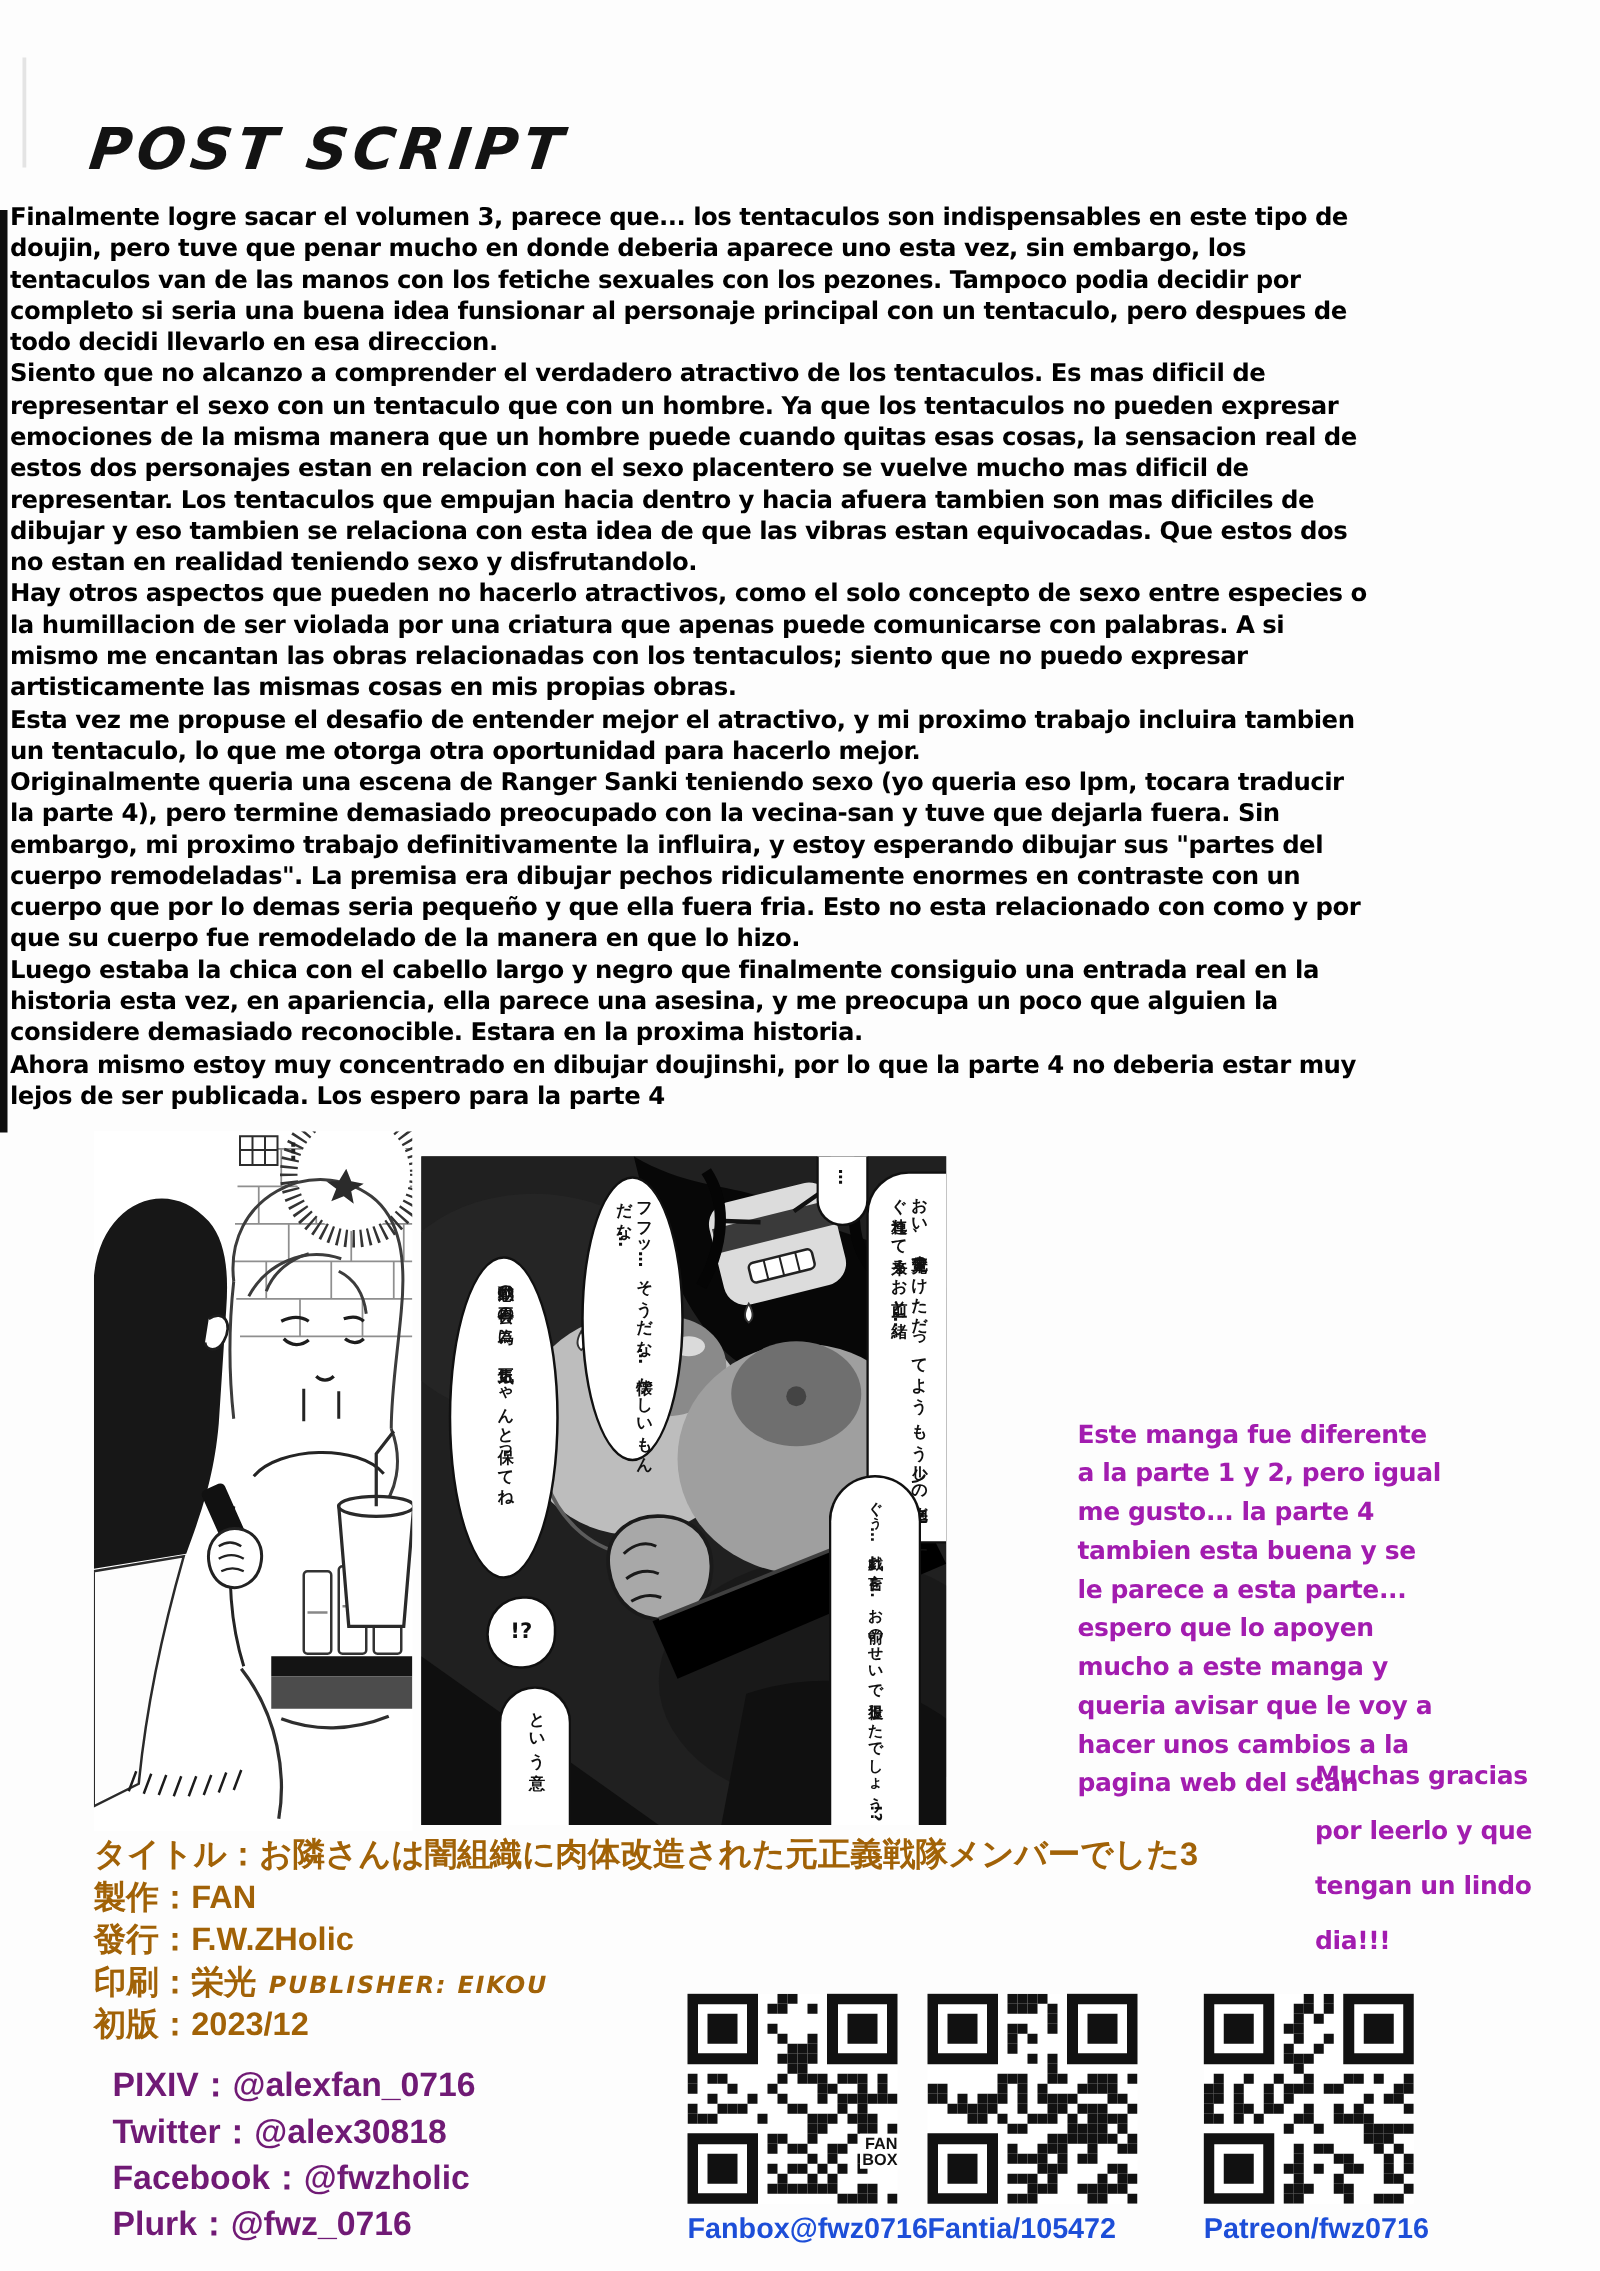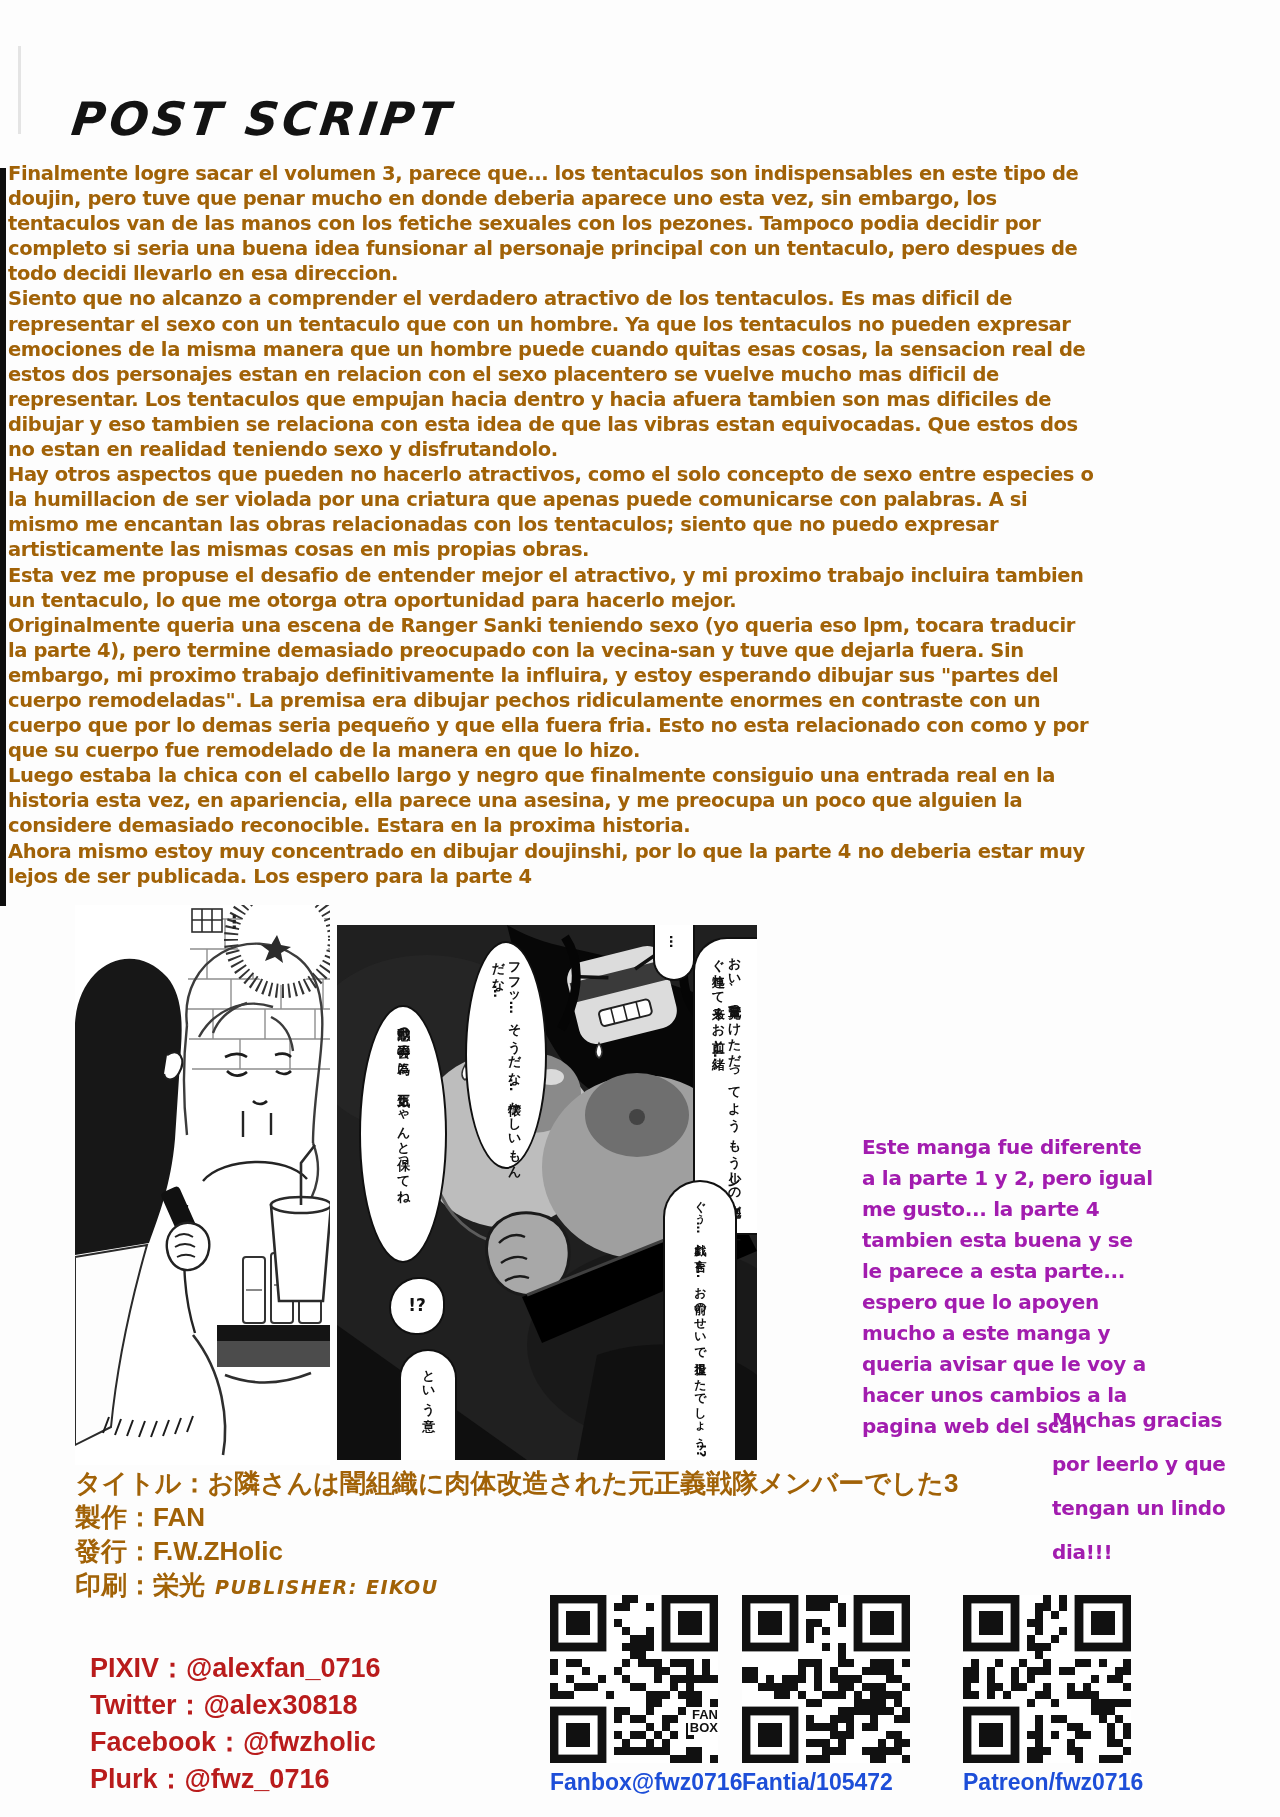--- a/index.html
+++ b/index.html
@@ -10,21 +10,21 @@
   .scan-edge{position:absolute;left:0;top:168px;width:6px;height:738px;background:#0e0e0e;}
   .scan-smudge{position:absolute;left:18px;top:46px;width:3px;height:88px;background:#e4e4e4;}
 
   
   .title{position:absolute;left:72px;top:92px;margin:0;
          font:italic 800 46px "DejaVu Sans",sans-serif;letter-spacing:4px;
          transform:skewX(-7deg);color:#131313;}
 
   
   .body-text{position:absolute;left:8px;top:161px;width:1092px;
-             font:700 19.5px/25.1px "DejaVu Sans",sans-serif;letter-spacing:-0.4px;color:#a16207;}
+             font:700 19.5px/25.1px "DejaVu Sans",sans-serif;letter-spacing:-0.4px;color:#000000;}
   .body-text p{margin:0;}
 
   
   .panel{position:absolute;overflow:hidden;}
   .panel-left{left:75px;top:905px;width:255px;height:560px;background:#fff;}
   .panel-right{left:337px;top:925px;width:420px;height:535px;background:#202020;}
   .panel svg.art{position:absolute;left:0;top:0;width:100%;height:100%;}
 
   .v-ellipsis{position:absolute;left:150px;top:6px;writing-mode:vertical-rl;text-orientation:upright;
               font:700 18px/1 "DejaVu Sans",sans-serif;letter-spacing:3px;color:#222;}
@@ -46,21 +46,21 @@
   .note{position:absolute;font:700 20px/31px "DejaVu Sans",sans-serif;letter-spacing:-0.3px;color:#a21caf;}
   .note1{left:862px;top:1132px;width:296px;}
   .note2{left:1052px;top:1398px;width:196px;line-height:44px;}
 
   
   .credits{position:absolute;left:75px;top:1466px;font:700 26px/34px "Liberation Sans",sans-serif;color:#a16207;}
   .credits div{margin:0;}
   .print-note{font:italic 700 19px "DejaVu Sans",sans-serif;letter-spacing:1.5px;margin-left:10px;}
 
   
-  .socials{position:absolute;left:90px;top:1650px;font:700 27px/37px "Liberation Sans",sans-serif;color:#b91c1c;}
+  .socials{position:absolute;left:90px;top:1650px;font:700 27px/37px "Liberation Sans",sans-serif;color:#701a75;}
 
   
   .qr{position:absolute;top:1595px;width:168px;margin:0;}
   .qr-fanbox{left:550px;}
   .qr-fantia{left:742px;}
   .qr-patreon{left:963px;}
   .qr-canvas{position:relative;width:168px;height:168px;background:#fff;text-align:right;}
   .qr-inner{position:absolute;right:-2px;bottom:28px;background:#fff;padding:1px 2px;
             font:700 13px/13px "Liberation Sans",sans-serif;white-space:pre-line;color:#111;}
   .qr figcaption{font:700 23px/26px "Liberation Sans",sans-serif;color:#1d4ed8;margin-top:6px;white-space:nowrap;}
@@ -218,20 +218,21 @@
   <div class="note note1">Este manga fue diferente a la parte 1 y 2, pero igual me gusto... la parte 4 tambien esta buena y se le parece a esta parte... espero que lo apoyen mucho a este manga y queria avisar que le voy a hacer unos cambios a la pagina web del scan</div>
   <div class="note note2">Muchas gracias por leerlo y que tengan un lindo dia!!!</div>
 
   <div class="credits">
     <div>タイトル：お隣さんは闇組織に肉体改造された元正義戦隊メンバーでした3</div>
     <div>製作：FAN</div>
     <div>發行：F.W.ZHolic</div>
     <div>
       <span>印刷：栄光</span><span class="print-note">PUBLISHER: EIKOU</span>
     </div>
+    <div>初版：2023/12</div>
   </div>
 
   <div class="socials">
     <div>PIXIV：@alexfan_0716</div>
     <div>Twitter：@alex30818</div>
     <div>Facebook：@fwzholic</div>
     <div>Plurk：@fwz_0716</div>
   </div>
 
   <figure class="qr qr-fanbox">

